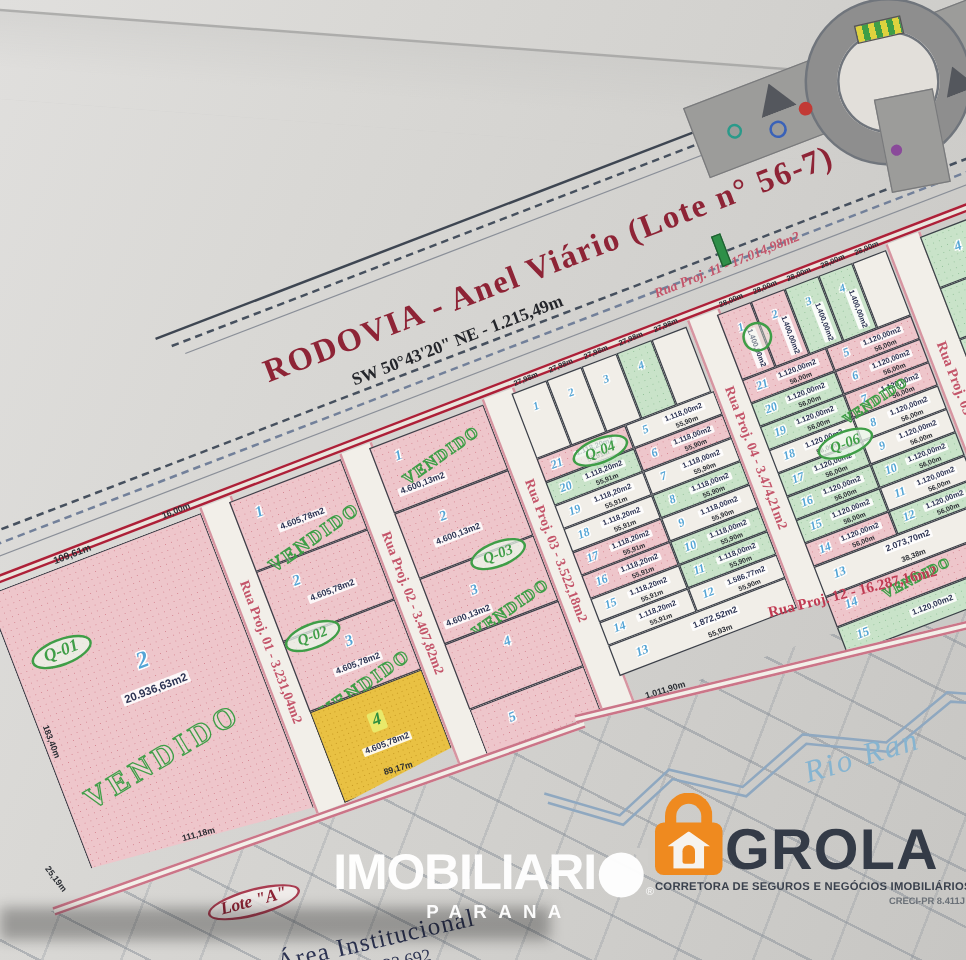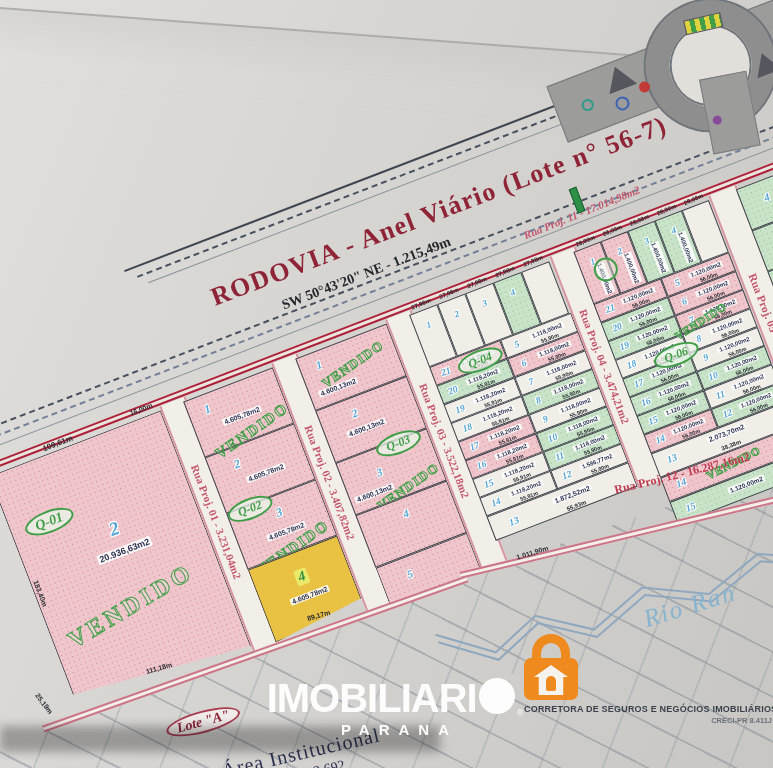--- a/index.html
+++ b/index.html
@@ -54,21 +54,21 @@
   .stripes{background:repeating-linear-gradient(90deg,#ded23e 0 5px,#3f9e47 5px 10px);border:1px solid #555;}
   .dot{border-radius:50%;}
   .hatch{background-image:repeating-linear-gradient(48deg,rgba(130,138,148,0) 0 26px,rgba(130,138,148,.45) 26px 28px,rgba(130,138,148,0) 28px 40px),
     repeating-linear-gradient(132deg,rgba(130,138,148,0) 0 57px,rgba(130,138,148,.25) 57px 59px);}
   
   .footer-band{position:absolute;left:0;top:726px;width:440px;height:26px;background:rgba(10,10,10,.30);filter:blur(5px);}
   .footer-text{position:absolute;left:8px;top:735px;font-family:"DejaVu Sans Mono",monospace;font-weight:bold;
     font-size:13px;color:#fafafa;white-space:nowrap;
     text-shadow:1px 1px 0 #161616,-1px -1px 0 #161616,1px -1px 0 #161616,-1px 1px 0 #161616,2px 2px 1px #161616;}
   .imo{position:absolute;left:250px;top:678px;width:290px;text-align:center;color:rgba(255,255,255,.96);}
-  .imo-row{display:flex;align-items:flex-start;justify-content:center;}
+  .imo-row{display:flex;align-items:flex-end;justify-content:center;}
   .imo-text{font-size:40px;font-weight:800;letter-spacing:-1px;line-height:1;}
   .imo-disc{position:relative;display:inline-block;width:36px;height:36px;margin-left:2px;border-radius:50%;background:rgba(255,255,255,.96);}
   .imo-notch{position:absolute;right:-4px;top:-4px;width:16px;height:16px;background:#cfcecb;clip-path:polygon(100% 0,0 0,100% 100%);}
   .imo-r{font-size:9px;align-self:flex-end;margin-left:2px;}
   .imo-sub{font-size:15px;font-weight:bold;letter-spacing:9px;margin-top:3px;text-indent:9px;}
   .grola{position:absolute;left:524px;top:634px;width:248px;}
   .grola-row{display:flex;align-items:flex-end;}
   .lock{position:relative;width:54px;height:66px;flex:none;}
   .lock-shackle{position:absolute;top:0;left:8px;width:38px;height:36px;border:9px solid #ef8a1f;border-bottom:none;border-radius:22px 22px 0 0;box-sizing:border-box;}
   .lock-body{position:absolute;bottom:0;left:0;width:54px;height:42px;background:#ef8a1f;border-radius:7px;}
@@ -369,17 +369,18 @@
   </div>
 
   <div class="grola">
     <div class="grola-row">
       <div class="lock">
         <div class="lock-shackle"></div>
         <div class="lock-body"></div>
         <div class="lock-house"></div>
         <div class="lock-key"></div>
       </div>
+      <div class="grola-title">GROLA</div>
     </div>
     <div class="grola-sub">CORRETORA DE SEGUROS E NEGÓCIOS IMOBILIÁRIOS</div>
     <div class="grola-creci">CRECI-PR 8.411J</div>
   </div>
 </div>
 
 </body></html>

